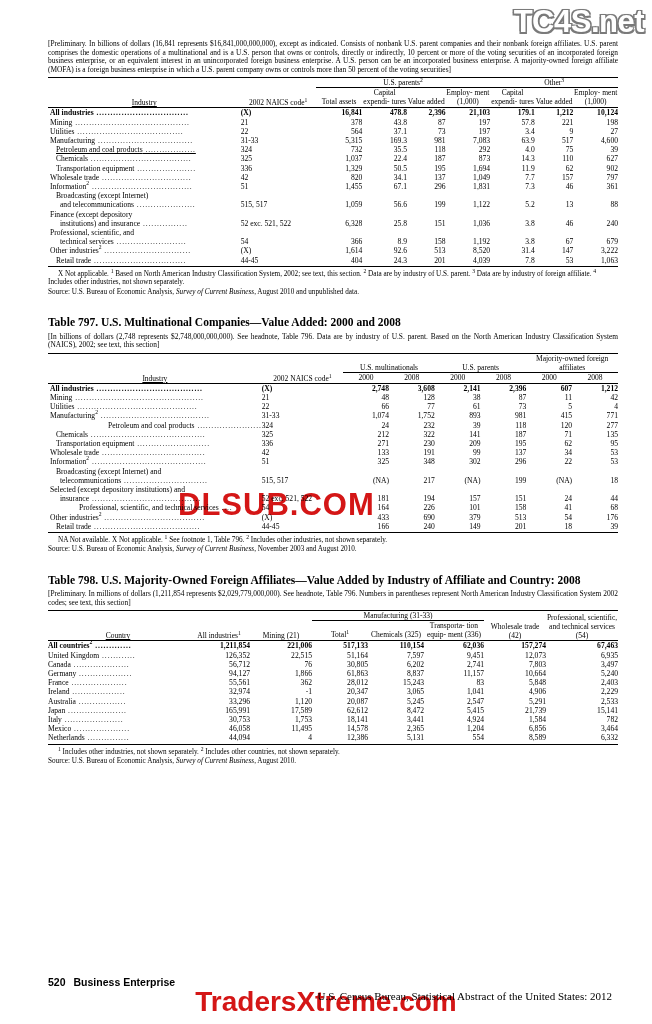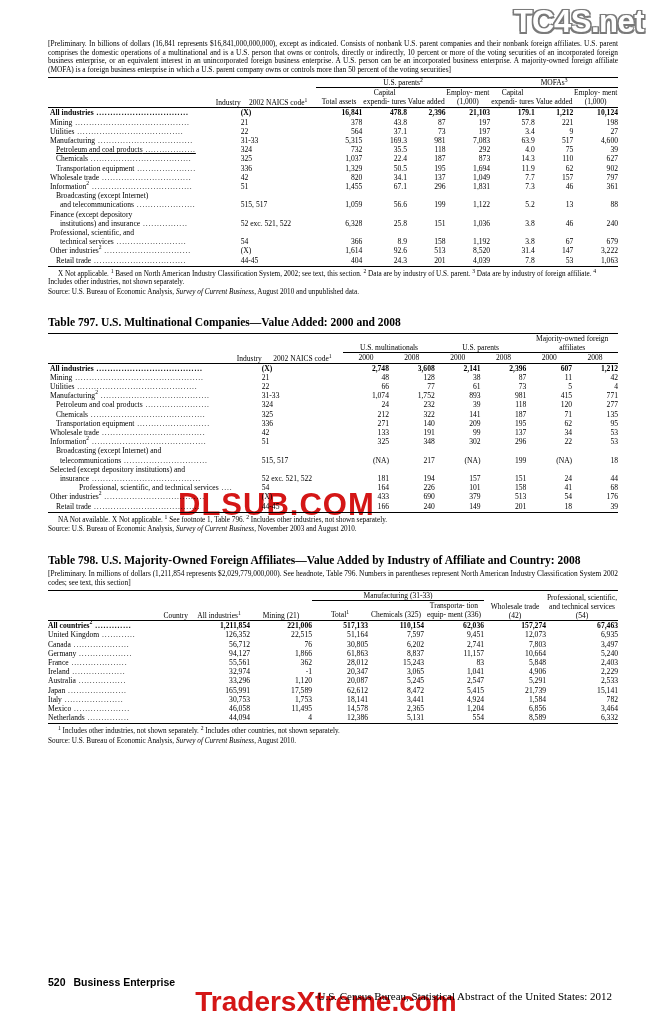--- a/index.html
+++ b/index.html
@@ -111,21 +111,21 @@
     font-weight: normal;
   }
   .topline { border-top: 1.1px solid #000; }
   .botline { border-bottom: 1.1px solid #000; }
   thead th {
     text-align: center;
     font-size: 7.5px;
     line-height: 9px;
     padding: 1px 2px;
   }
-  thead th.lf { text-align: right; }
+  thead th.lf { text-align: center; text-decoration: underline; }
   .spanhdr { border-bottom: 0.6px solid #000; }
   td.num {
     text-align: right;
     padding: 0 4px 0 0;
     white-space: nowrap;
   }
   td.code {
     text-align: left;
     padding-left: 4px;
     white-space: nowrap;
@@ -176,21 +176,21 @@
         <thead>
           <tr class="topline">
             <th class="lf" rowspan="3" style="width:190px;">Industry</th>
             <th rowspan="3" style="width:74px;">
               <span>2002 NAICS code</span><sup>1</sup>
             </th>
             <th colspan="4" class="spanhdr">
               <span>U.S. parents</span><sup>2</sup>
             </th>
             <th colspan="3" class="spanhdr">
-              <span>MOFAs</span><sup>3</sup>
+              <span>Other</span><sup>3</sup>
             </th>
           </tr>
           <tr>
             <th style="width:46px;">Total assets</th>
             <th style="width:44px;">Capital expendi- tures</th>
             <th style="width:38px;">Value added</th>
             <th style="width:44px;">Employ- ment (1,000)</th>
             <th style="width:44px;">Capital expendi- tures</th>
             <th style="width:38px;">Value added</th>
             <th style="width:44px;">Employ- ment (1,000)</th>
@@ -394,20 +394,21 @@
       </table>
 
       <div class="footnote"><span class="ind"></span>X Not applicable. <sup>1</sup> Based on North American Industry Classification System, 2002; see text, this section. <sup>2</sup> Data are by industry of U.S. parent. <sup>3</sup> Data are by industry of foreign affiliate. <sup>4</sup> Includes other industries, not shown separately.</div>
       <div class="src"><span class="ind"></span>Source: U.S. Bureau of Economic Analysis, <span class="it">Survey of Current Business</span>, August 2010 and unpublished data.</div>
     </div>
 
     <div class="spacer-md"></div>
 
     <div>
       <div class="tbl-title">Table 797. U.S. Multinational Companies—Value Added: 2000 and 2008</div>
+      <div class="headnote">[In billions of dollars (2,748 represents $2,748,000,000,000). See headnote, Table 796. Data are by industry of U.S. parent. Based on the North American Industry Classification System (NAICS), 2002; see text, this section]</div>
 
       <table class="data">
         <thead>
           <tr class="topline">
             <th class="lf" rowspan="3" style="width:210px;">Industry</th>
             <th rowspan="3" style="width:80px;">
               <span>2002 NAICS code</span><sup>1</sup>
             </th>
             <th colspan="2" class="spanhdr">U.S. multinationals</th>
             <th colspan="2" class="spanhdr">U.S. parents</th>
@@ -460,21 +461,21 @@
               <td class="lbl" style="padding-left: 2px;"><span>Manufacturing</span><sup>2</sup><span class="dots"> .......................................</span></td>
               <td class="code">31-33</td>
               <td class="num">1,074</td>
               <td class="num">1,752</td>
               <td class="num">893</td>
               <td class="num">981</td>
               <td class="num">415</td>
               <td class="num">771</td>
             </tr>
             <tr>
-              <td class="lbl" style="padding-left: 8px;"><span>Petroleum and coal products</span><span class="dots"> .......................</span></td>
+              <td class="lbl" style="padding-left: 8px; text-align: right;"><span>Petroleum and coal products</span><span class="dots"> .......................</span></td>
               <td class="code">324</td>
               <td class="num">24</td>
               <td class="num">232</td>
               <td class="num">39</td>
               <td class="num">118</td>
               <td class="num">120</td>
               <td class="num">277</td>
             </tr>
             <tr>
               <td class="lbl" style="padding-left: 8px;"><span>Chemicals</span><span class="dots"> .........................................</span></td>
@@ -483,21 +484,21 @@
               <td class="num">322</td>
               <td class="num">141</td>
               <td class="num">187</td>
               <td class="num">71</td>
               <td class="num">135</td>
             </tr>
             <tr>
               <td class="lbl" style="padding-left: 8px;"><span>Transportation equipment</span><span class="dots"> ..........................</span></td>
               <td class="code">336</td>
               <td class="num">271</td>
-              <td class="num">140</td>
+              <td class="num">230</td>
               <td class="num">209</td>
               <td class="num">195</td>
               <td class="num">62</td>
               <td class="num">95</td>
             </tr>
             <tr>
               <td class="lbl" style="padding-left: 2px;"><span>Wholesale trade</span><span class="dots"> .....................................</span></td>
               <td class="code">42</td>
               <td class="num">133</td>
               <td class="num">191</td>

